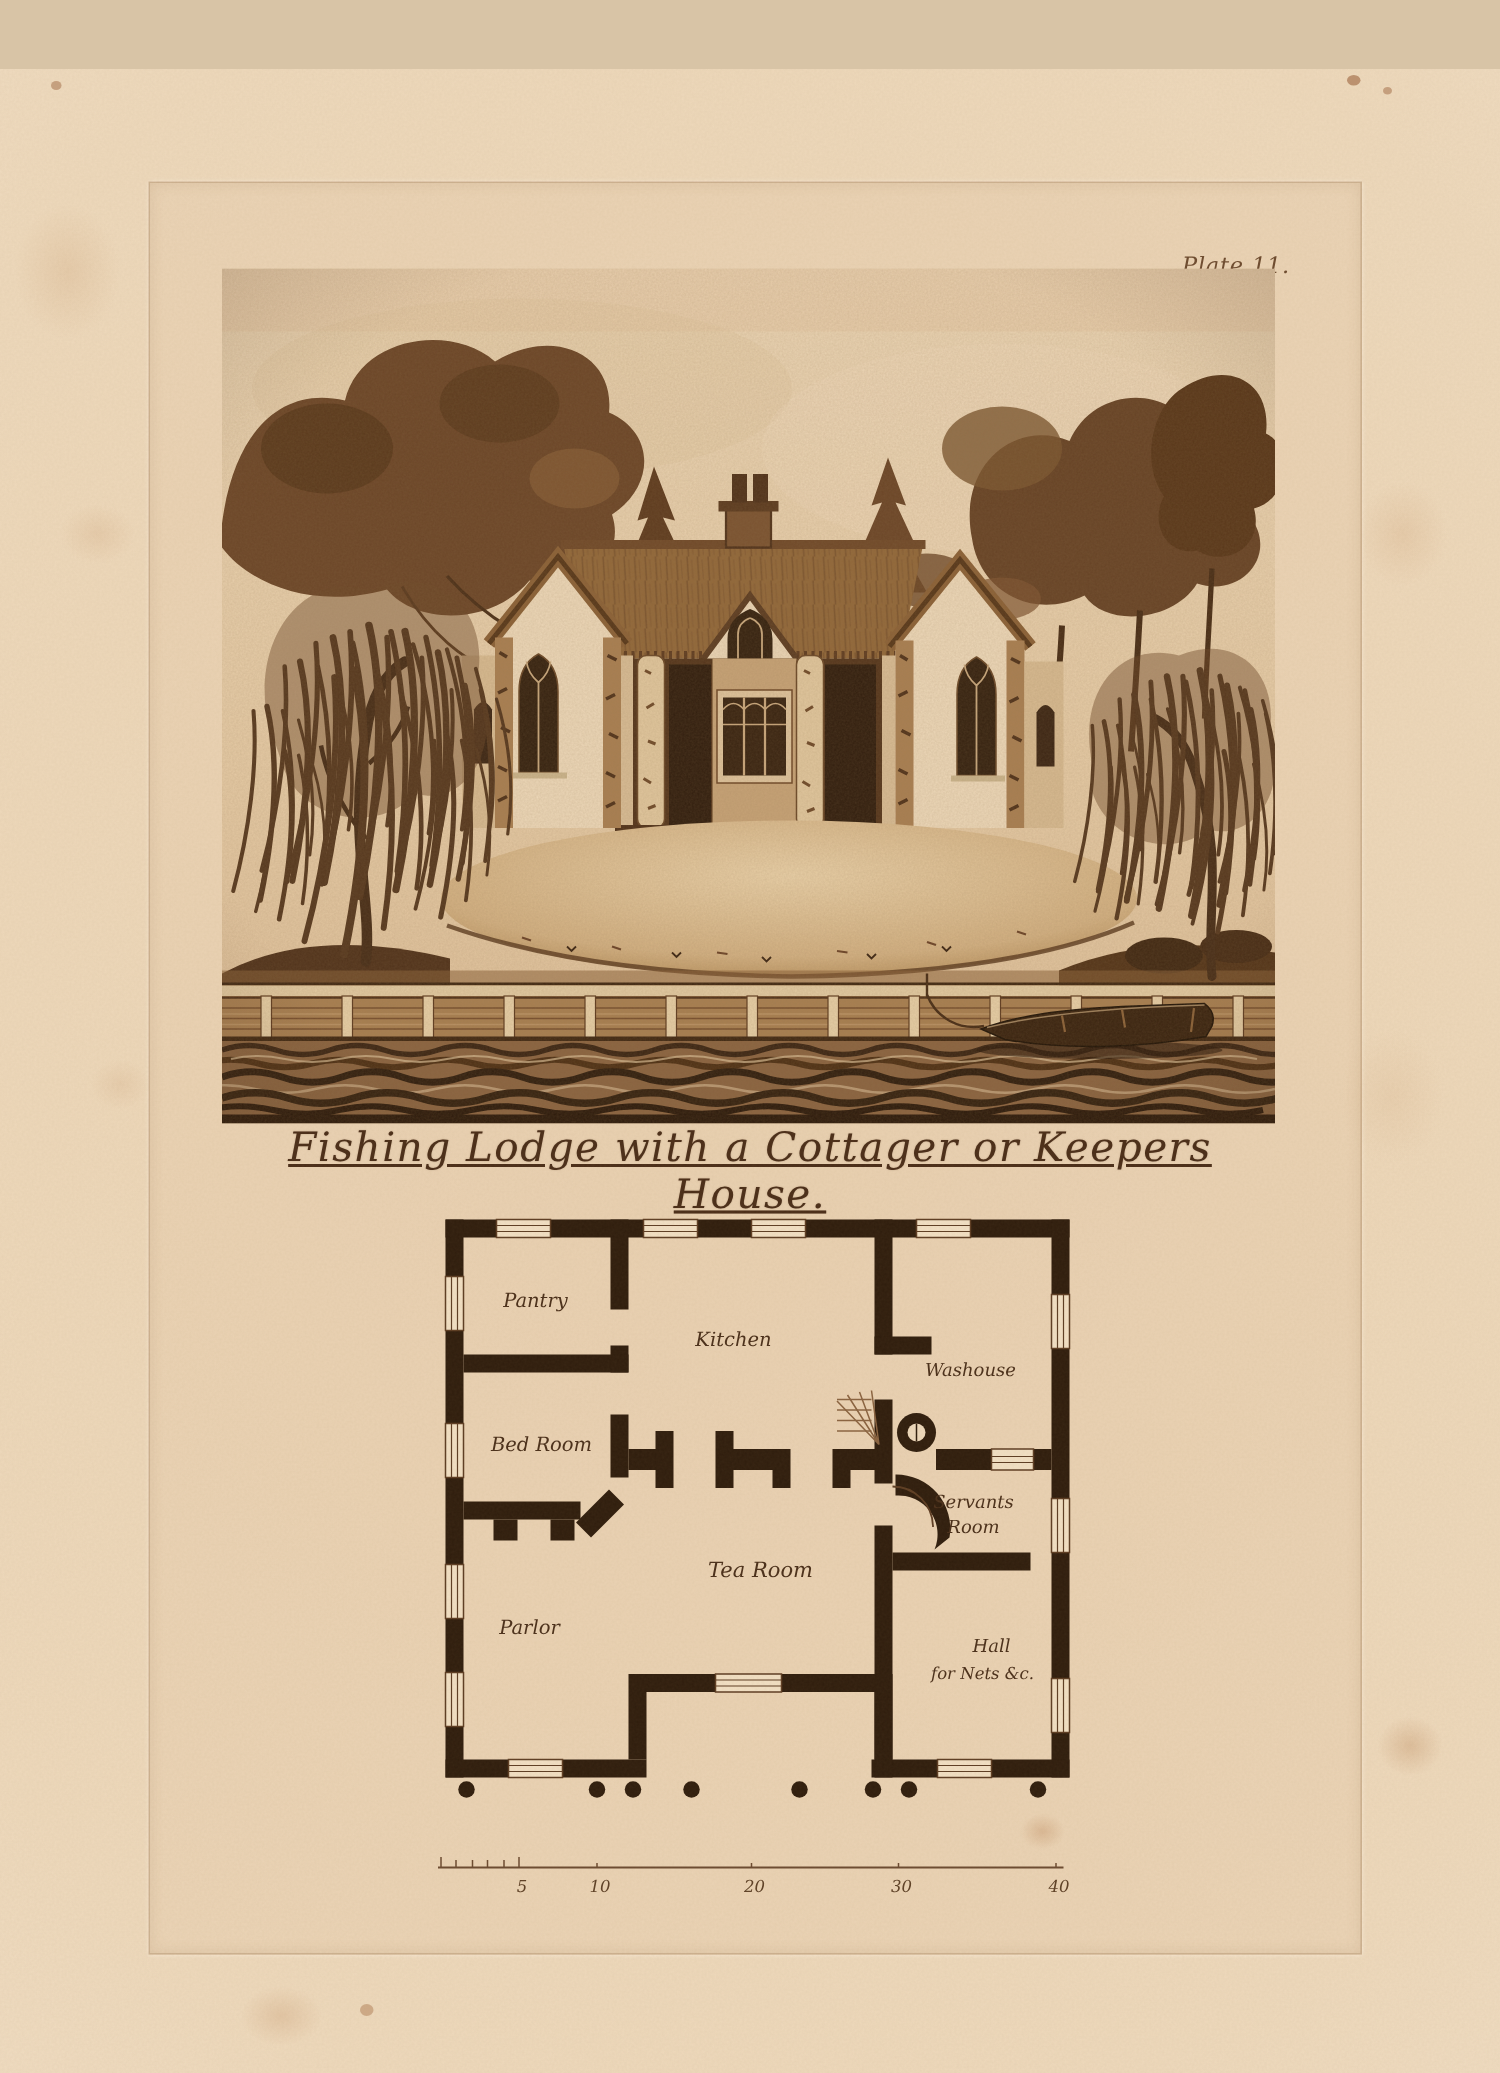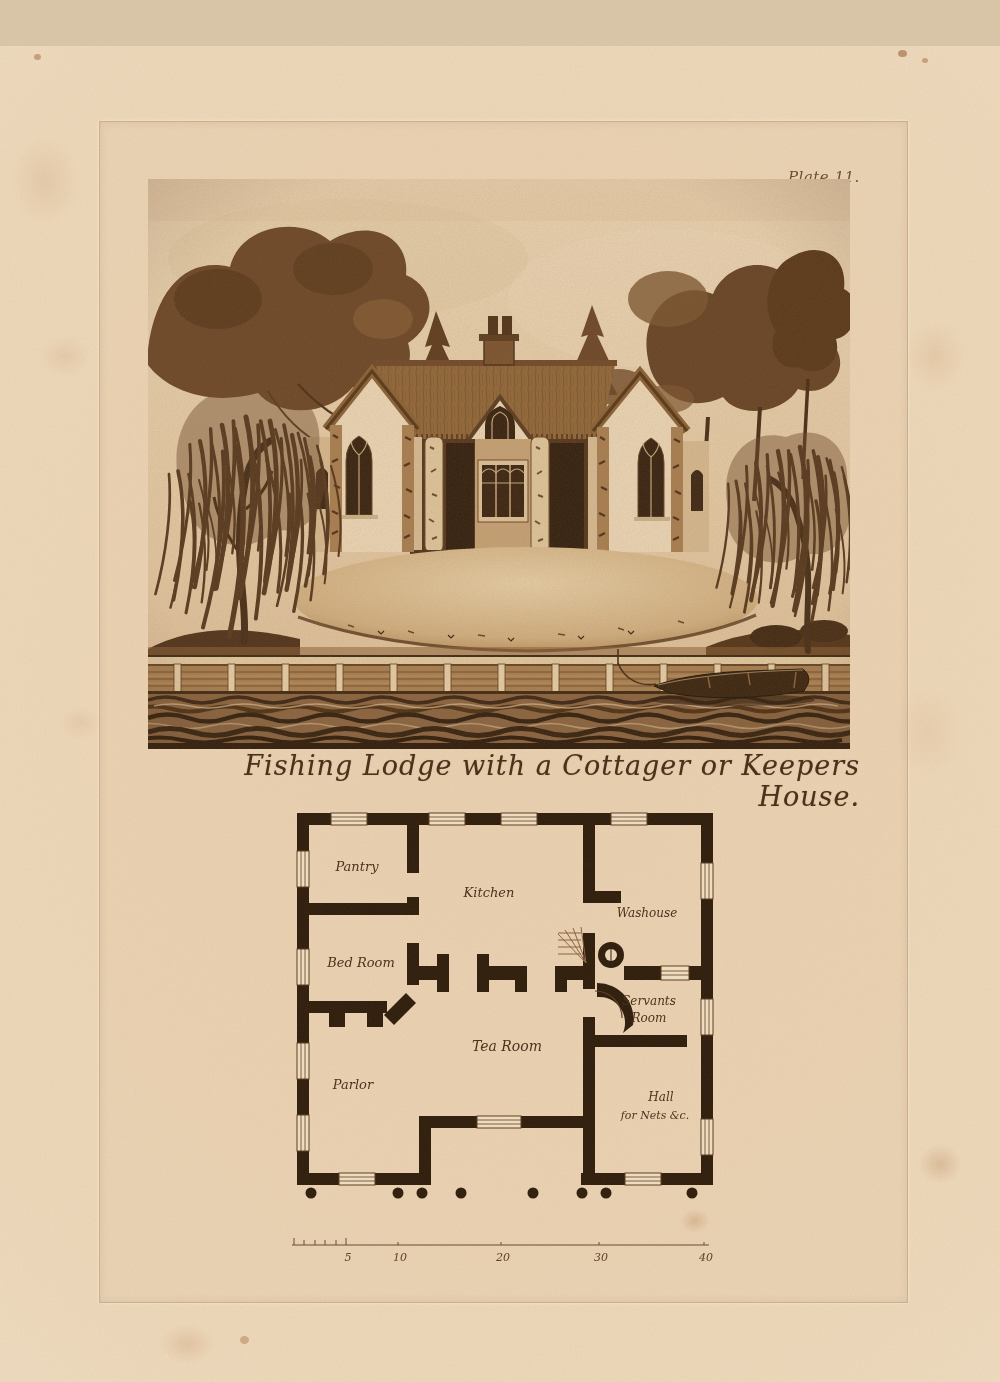--- a/index.html
+++ b/index.html
@@ -14,23 +14,24 @@
     border:1px solid rgba(130,90,50,.28);
     background:rgba(205,160,110,0.07);
     box-shadow:inset 0 0 10px rgba(120,80,40,.12), 0 0 3px rgba(255,246,232,.7);
   }
   .plate-label{
     position:absolute;left:788px;top:122px;width:120px;
     font-style:italic;font-size:15px;color:#6d4b2f;letter-spacing:.5px;
   }
   .scene{position:absolute;left:148px;top:133px;}
   .plate-title{
-    position:absolute;left:140px;top:704px;width:720px;text-align:right;
+    position:absolute;left:140px;top:704px;width:720px;text-align:center;
     font-style:italic;font-size:27px;color:#4a2d18;letter-spacing:1px;
     text-shadow:0 0 1px rgba(74,45,24,.35);
+    text-decoration:underline;
   }
   .plan{position:absolute;left:281px;top:757px;}
   .scalebar{position:absolute;left:285px;top:1188px;}
   .fox{position:absolute;border-radius:50%;pointer-events:none;}
   .grain-page{position:absolute;left:0;top:0;pointer-events:none;}
   text{font-family:"DejaVu Serif","Liberation Serif",serif;}
 </style>
 </head>
 <body>
 

